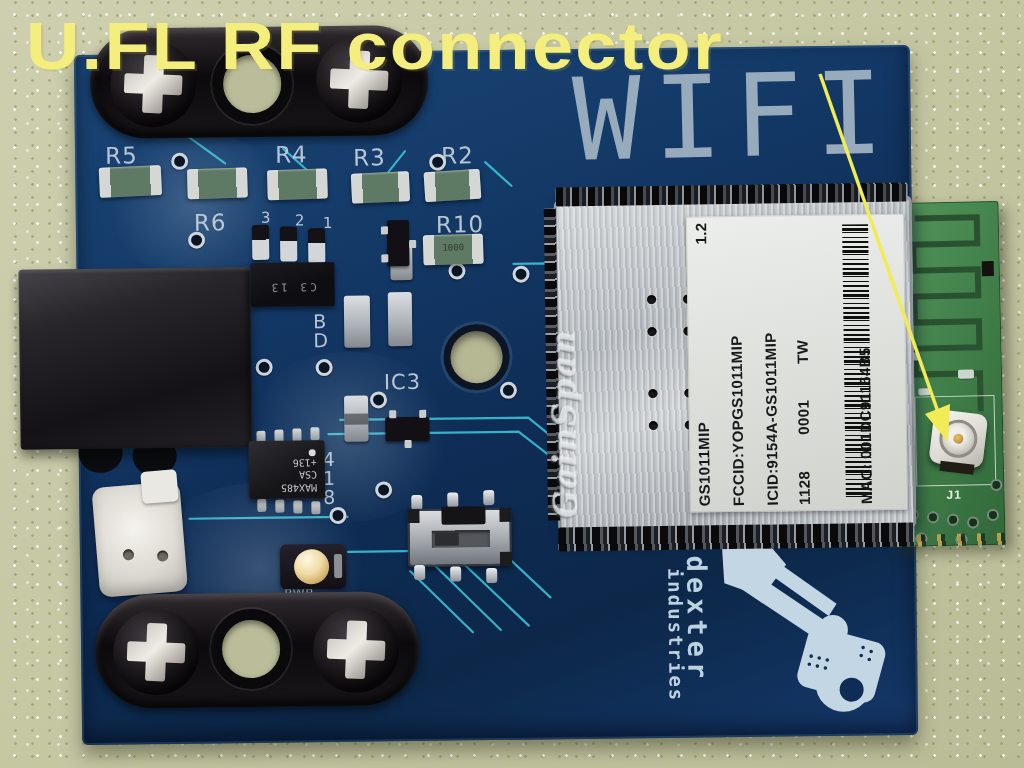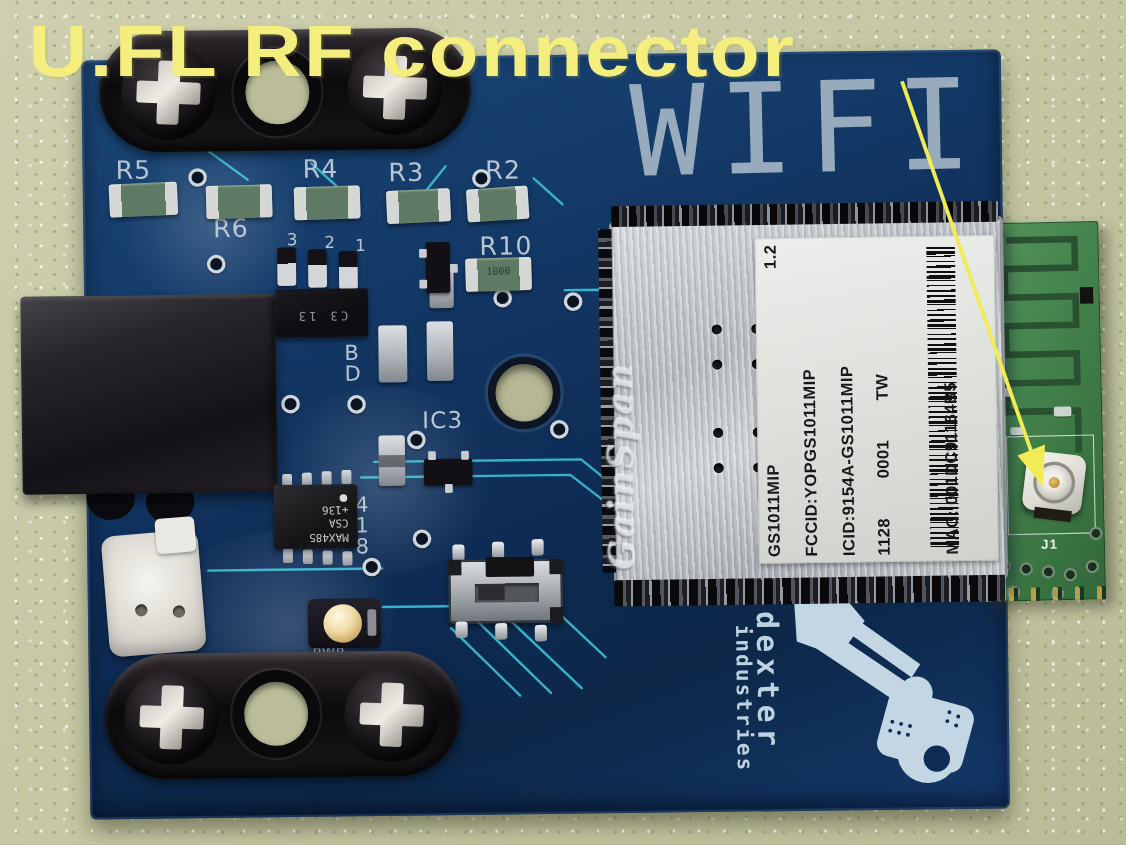--- a/index.html
+++ b/index.html
@@ -197,21 +197,21 @@
         <path d="M60,340 L110,390"></path>
       </g>
     </svg>
 
     <div class="shine" style="left:20px;top:80px;width:200px;height:140px;"></div>
     <div class="shine" style="left:160px;top:300px;width:220px;height:170px;"></div>
     <div class="shine" style="left:60px;top:430px;width:240px;height:170px;"></div>
 
     <div class="wifi">WIFI</div>
     <div class="ss" style="left:30px;top:88px;">R5</div>
-    <div class="ss" style="left:118px;top:142px;">R6</div>
+    <div class="ss" style="left:118px;top:156px;">R6</div>
     <div class="ss" style="left:200px;top:89px;">R4</div>
     <div class="ss" style="left:278px;top:93px;">R3</div>
     <div class="ss" style="left:366px;top:92px;">R2</div>
     <div class="ss" style="left:360px;top:161px;">R10</div>
     <div class="ss" style="left:306px;top:319px;font-size:21px;">IC3</div>
     <div class="ss vtext" style="left:244px;top:398px;font-size:19px;">418</div>
     <div class="ss vtext" style="left:236px;top:260px;font-size:19px;">BD</div>
     <div class="ss" style="left:204px;top:534px;font-size:12px;color:#dfe7ef;">PWR</div>
     <div class="ss" style="left:185px;top:156px;font-size:15px;">3</div>
     <div class="ss" style="left:219px;top:159px;font-size:15px;">2</div>

